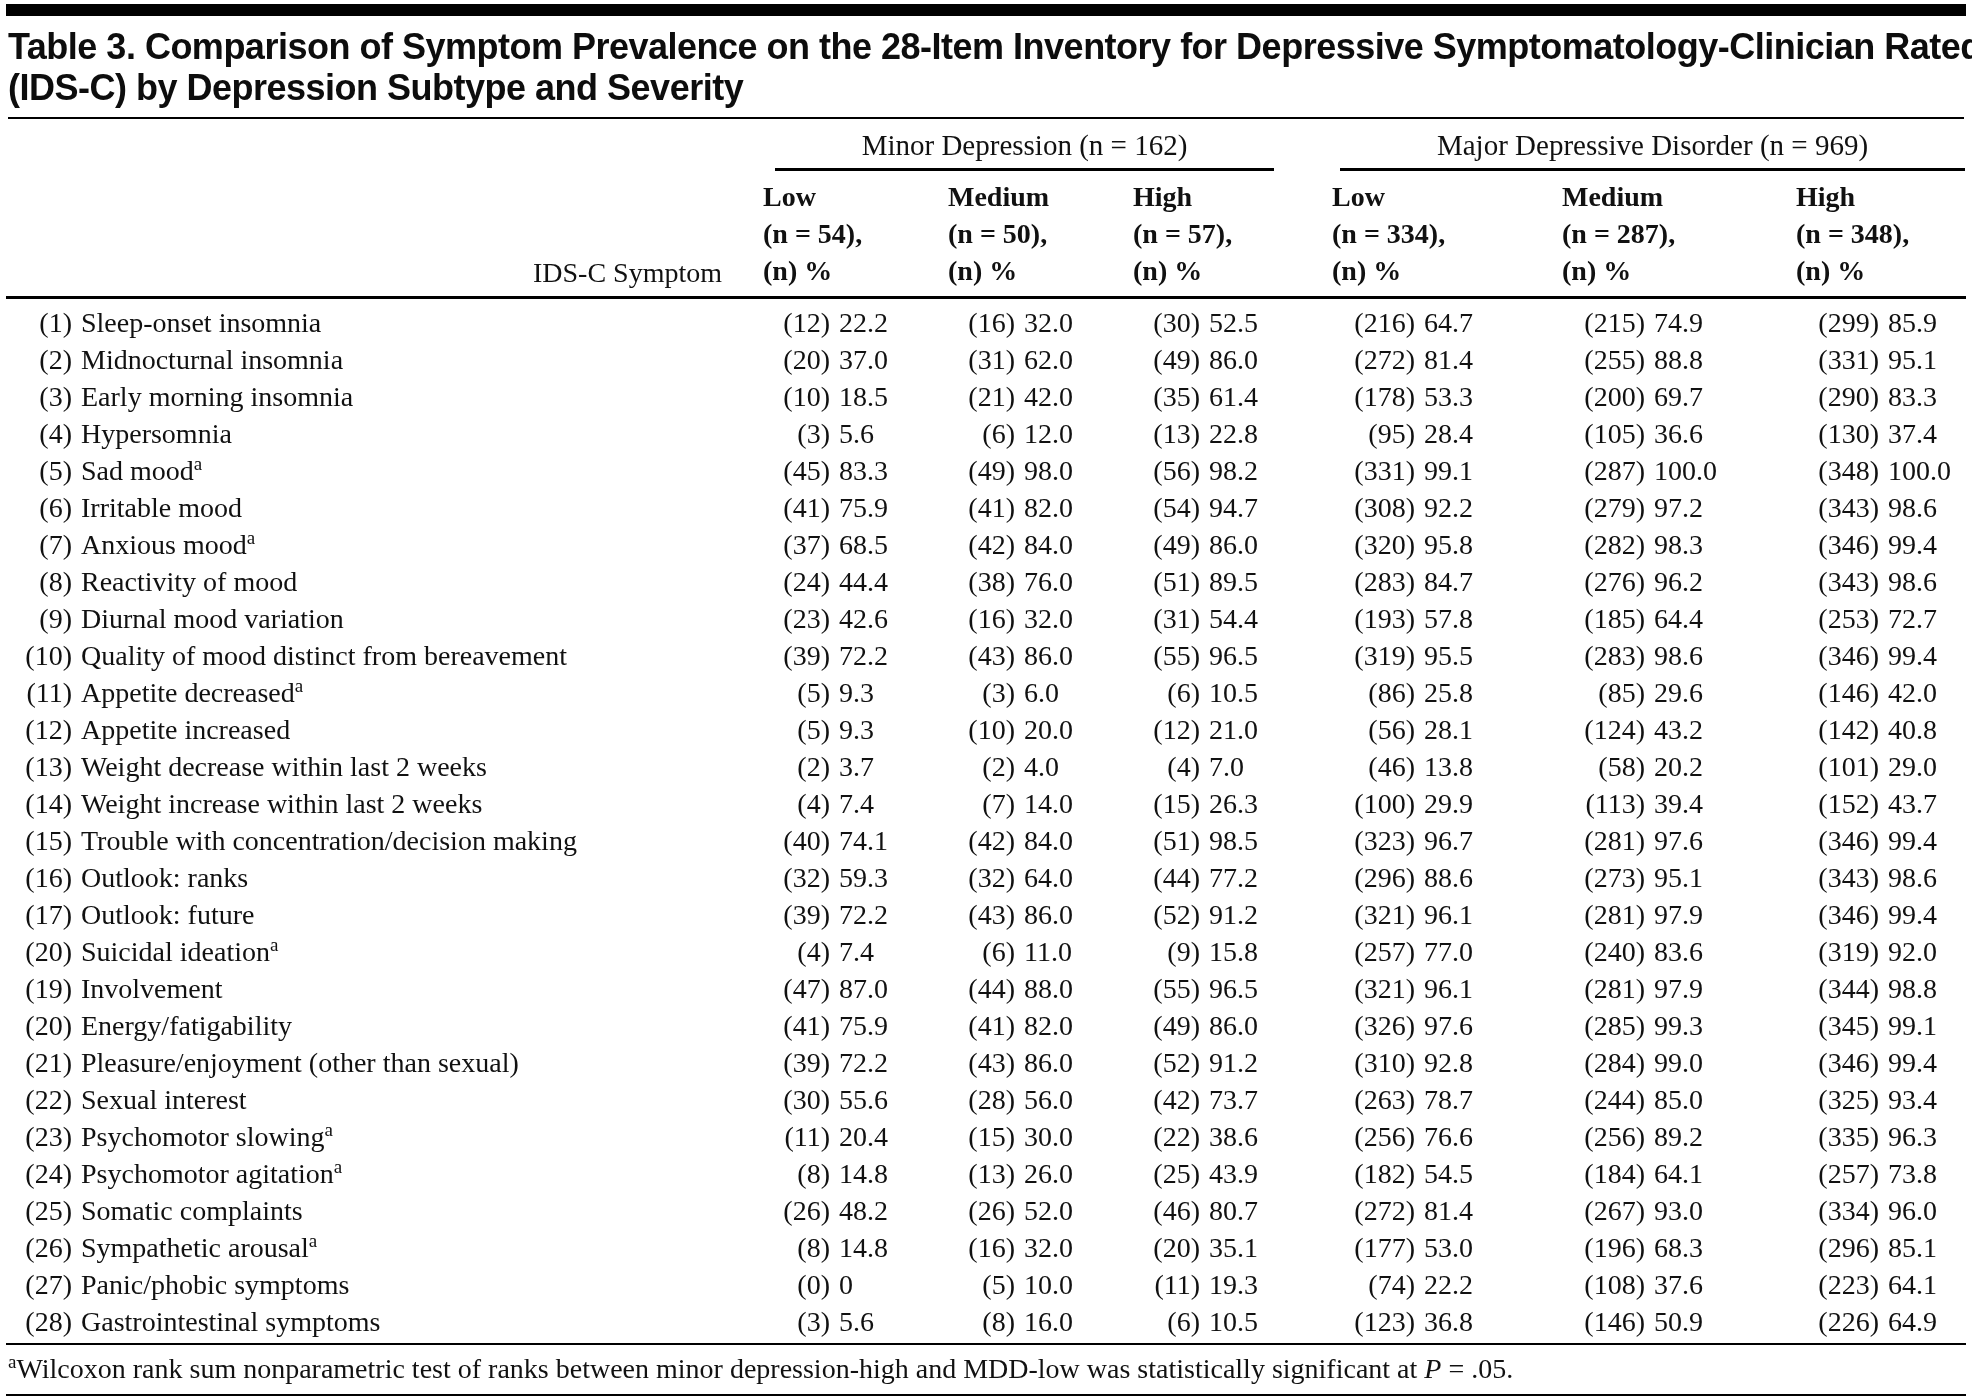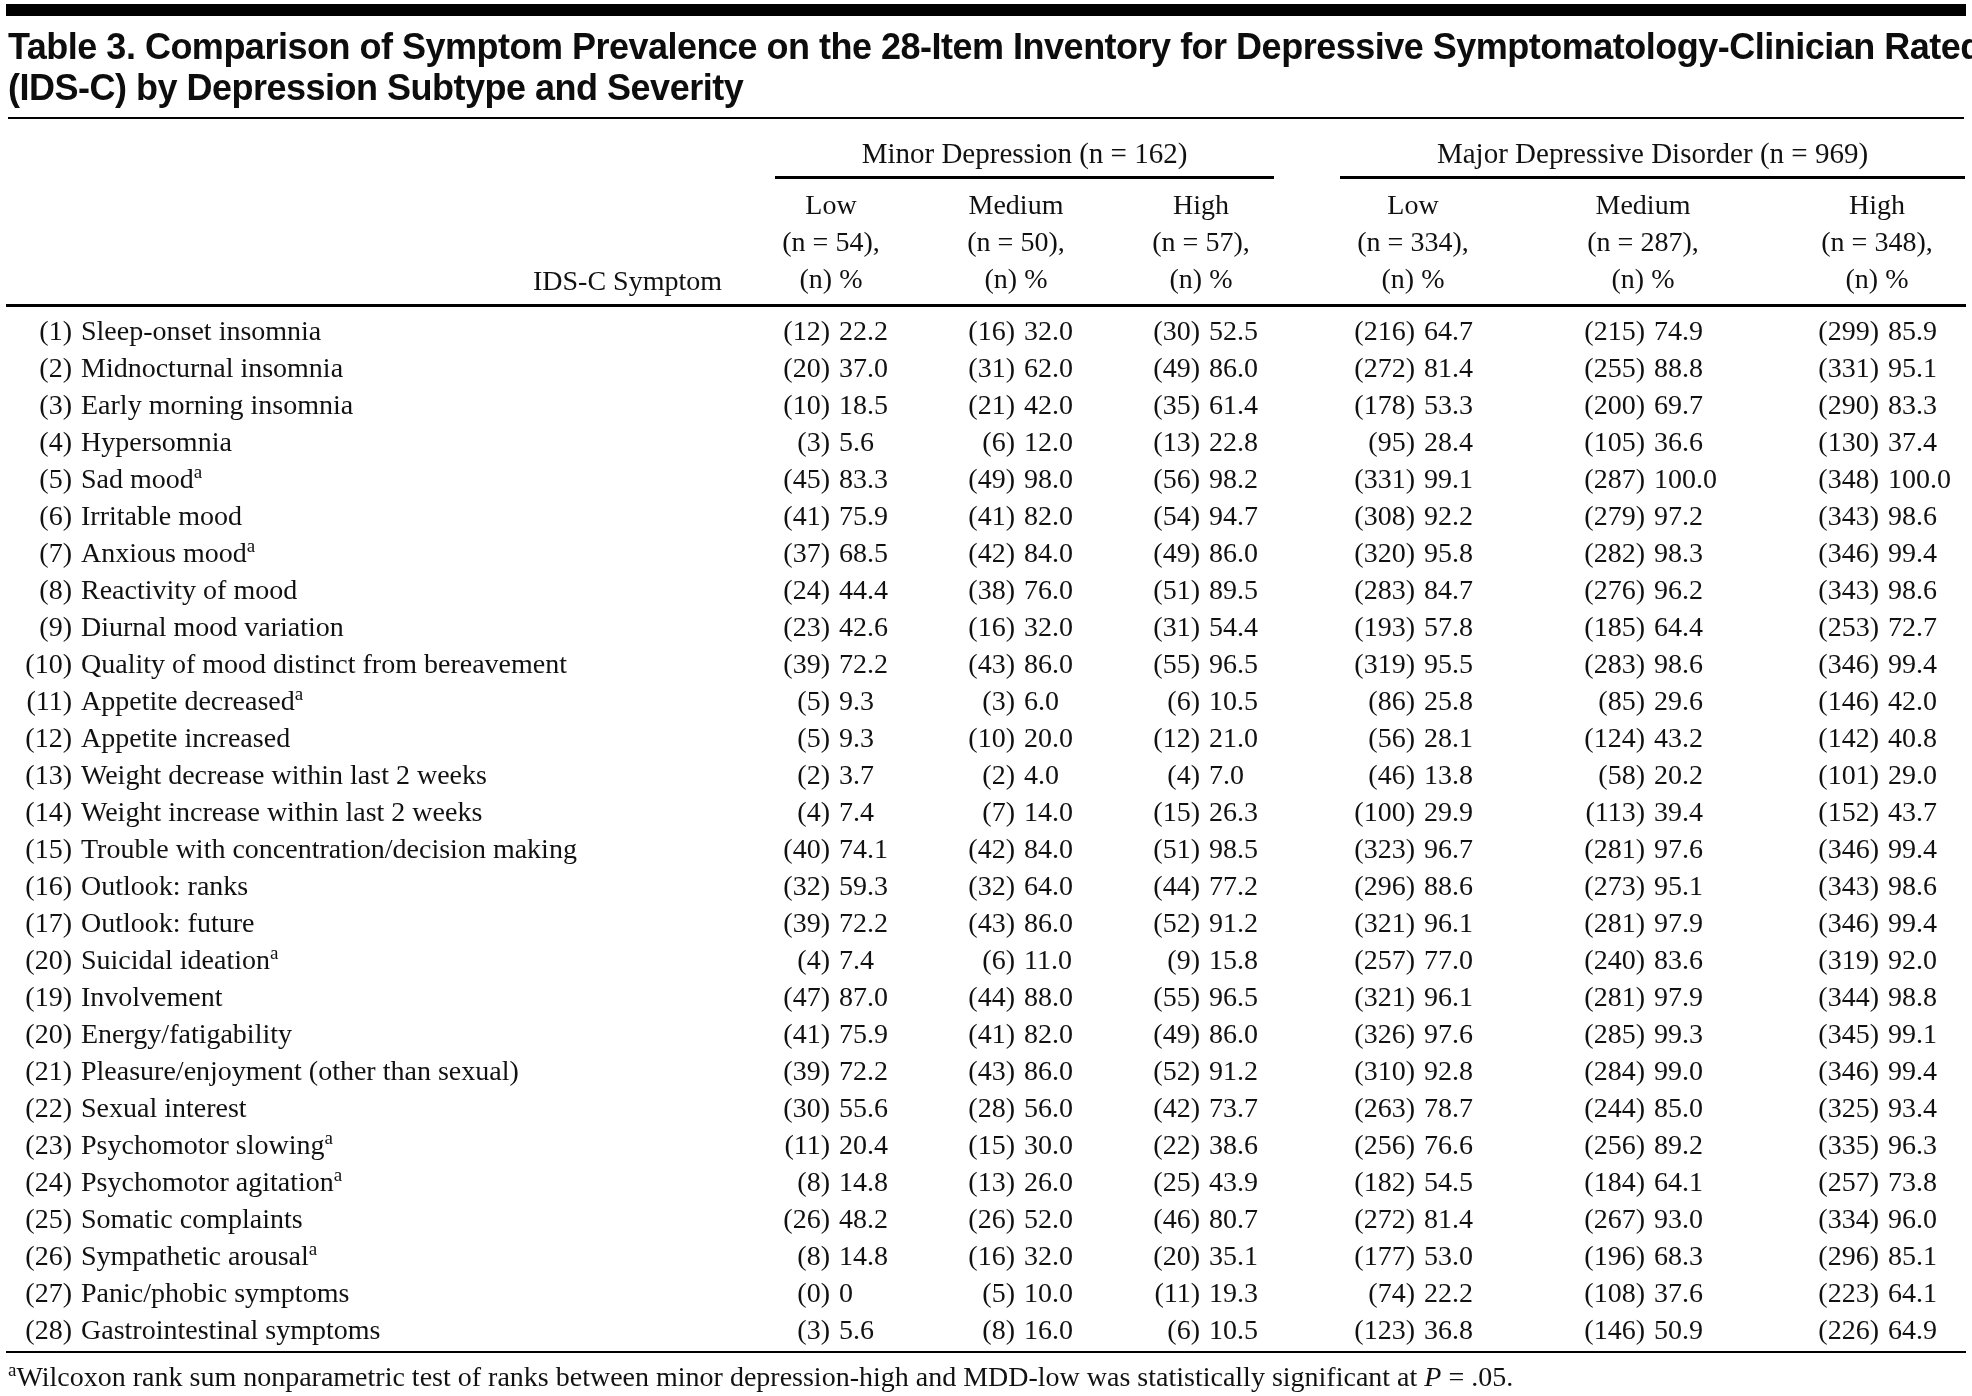--- a/index.html
+++ b/index.html
@@ -18,30 +18,30 @@
   }
   .title-block div { white-space:nowrap; }
 
   table { width:100%; border-collapse:collapse; table-layout:fixed; }
   th { font-weight:normal; }
 
   
   .group-row th { vertical-align:bottom; padding-top:10px; }
   .grule {
     border-bottom:3px solid #000; padding-bottom:6px;
-    font-size:29px; white-space:nowrap;margin-top:8px;
+    font-size:29px; white-space:nowrap;
   }
   .grule.m { margin-left:52px; margin-right:2px; }
   .grule.d { margin-left:62px; }
 
   
   .colhead-row th { border-bottom:3px solid #000; vertical-align:bottom; }
   .sym-head { text-align:right; font-size:28px; padding:0 0 7px 2px; white-space:nowrap; }
   .colhead { text-align:right; font-size:28px; padding:6px 8px 7px 0; }
-  .colhead .wrap { display:inline-block; text-align:center; line-height:37px; white-space:nowrap; }
+  .colhead .wrap { display:inline-block; text-align:left; line-height:37px; white-space:nowrap;font-weight:bold; }
   .colhead.minor .wrap { width:136px; }
   .colhead.mdd   .wrap { width:162px; }
 
   
   tbody td { font-size:28px; height:37px; line-height:37px; padding:0; white-space:nowrap; }
   tbody tr:first-child td { padding-top:5px; }
   tbody tr:last-child td { border-bottom:2px solid #000; padding-bottom:3px; }
   td.sym { text-align:left; }
   td.sym .num { display:inline-block; width:66px; text-align:right; }
   td.sym .name { padding-left:9px; }

